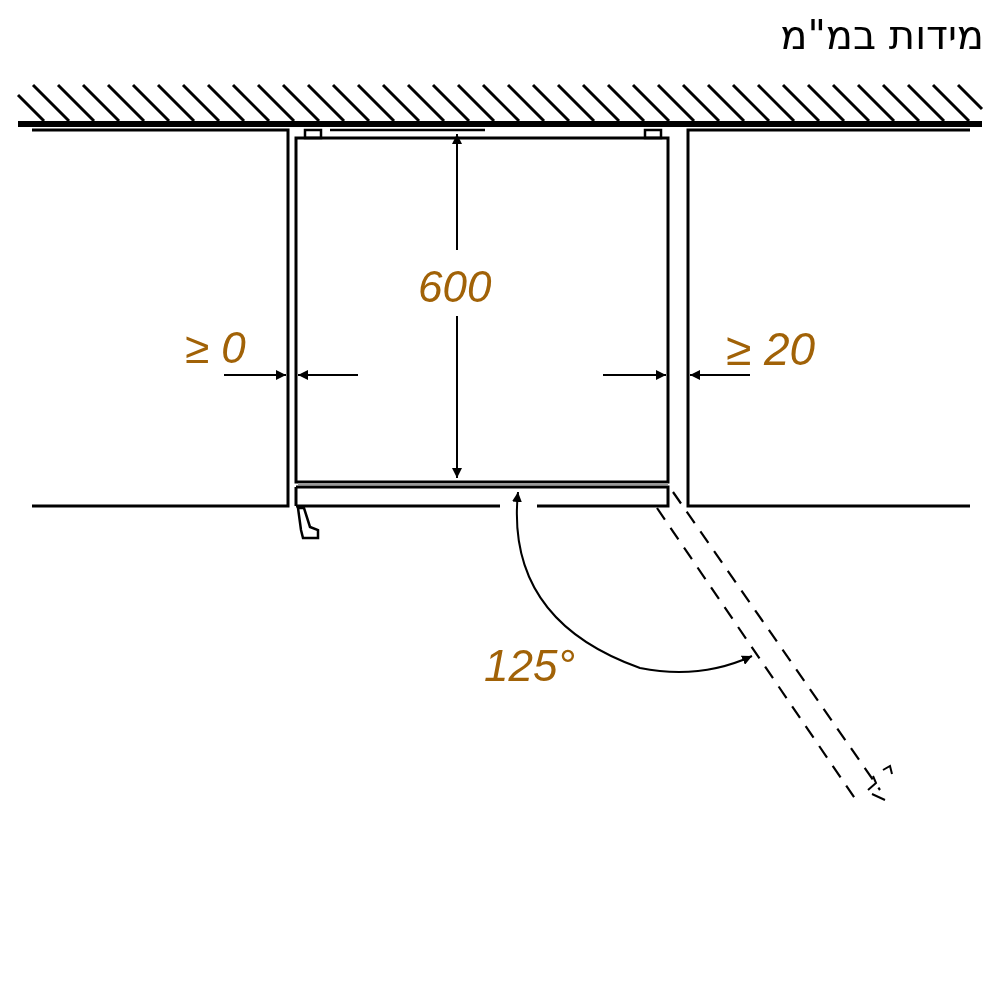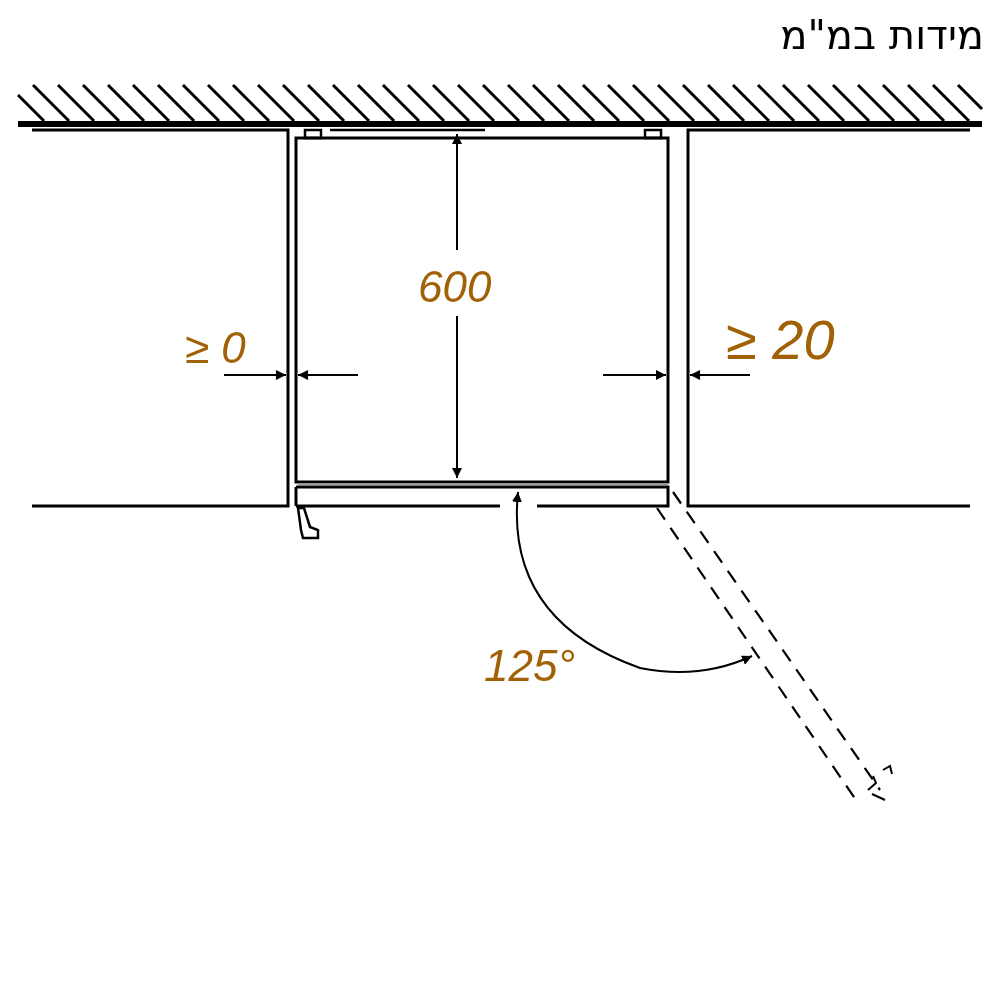--- a/index.html
+++ b/index.html
@@ -6,21 +6,21 @@
     body { width: 1000px; height: 1000px; position: relative; overflow: hidden; font-family: "Liberation Sans", sans-serif; }
     #diagram { position: absolute; left: 0; top: 0; }
     .title {
       position: absolute; right: 16px; top: 12px;
       font-family: "DejaVu Sans", sans-serif; font-size: 40px; color: #000;
       direction: rtl; white-space: nowrap;
     }
     .lbl { position: absolute; font-family: "Liberation Sans", sans-serif; color: #a16207; white-space: nowrap; line-height: 1; font-style: italic; }
     .lbl-600 { left: 418px; top: 265px; font-size: 44px; }
     .lbl-ge0 { left: 185px; top: 326px; font-size: 44px; }
-    .lbl-ge20 { left: 726px; top: 312px; font-size: 56px; }
+    .lbl-ge20 { left: 726px; top: 326px; font-size: 46px; }
     .lbl-125 { left: 484px; top: 644px; font-size: 44px; }
   </style>
 </head>
 <body>
 
 <div class="title">מידות במ"מ</div>
 
 <svg id="diagram" width="1000" height="1000" viewBox="0 0 1000 1000">
   <defs>
     <marker id="arr" viewBox="0 0 10 10" refX="10" refY="5" markerWidth="10" markerHeight="10" orient="auto-start-reverse" markerUnits="userSpaceOnUse">

